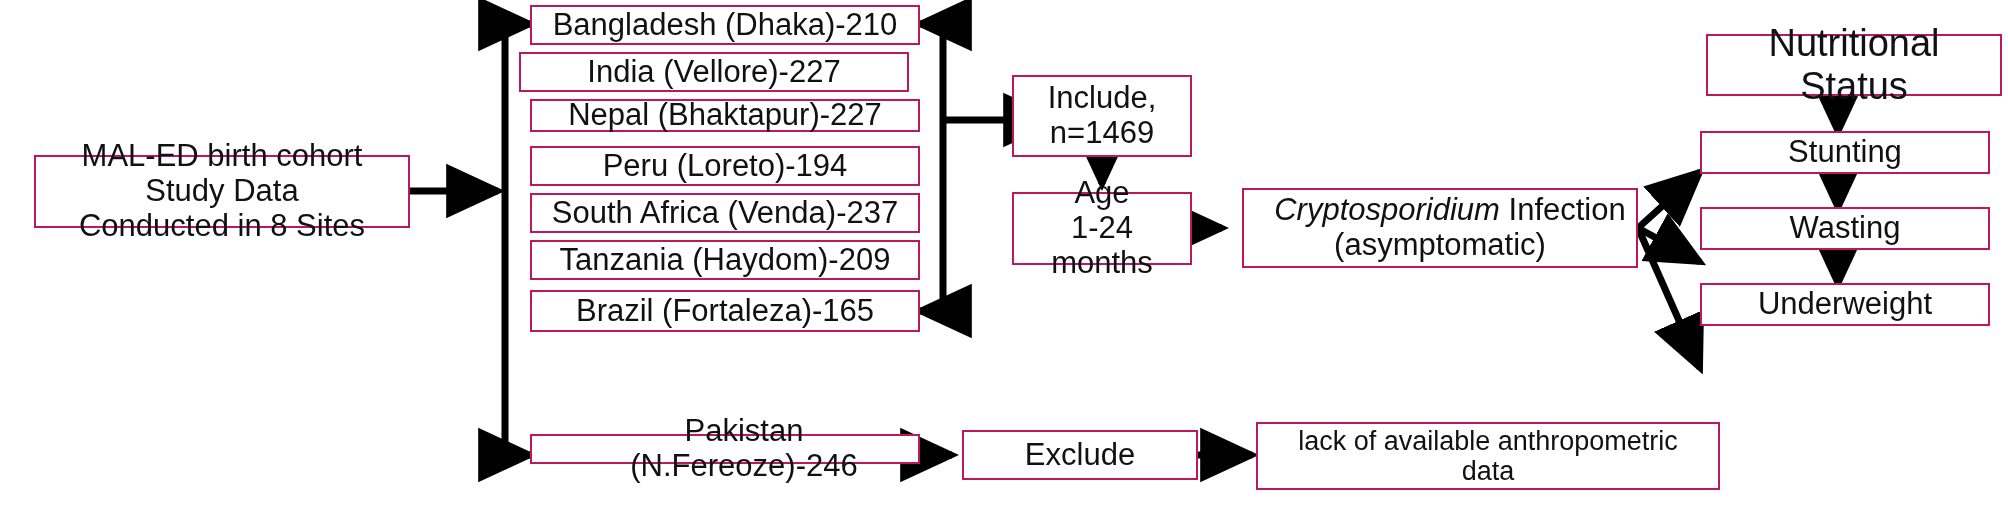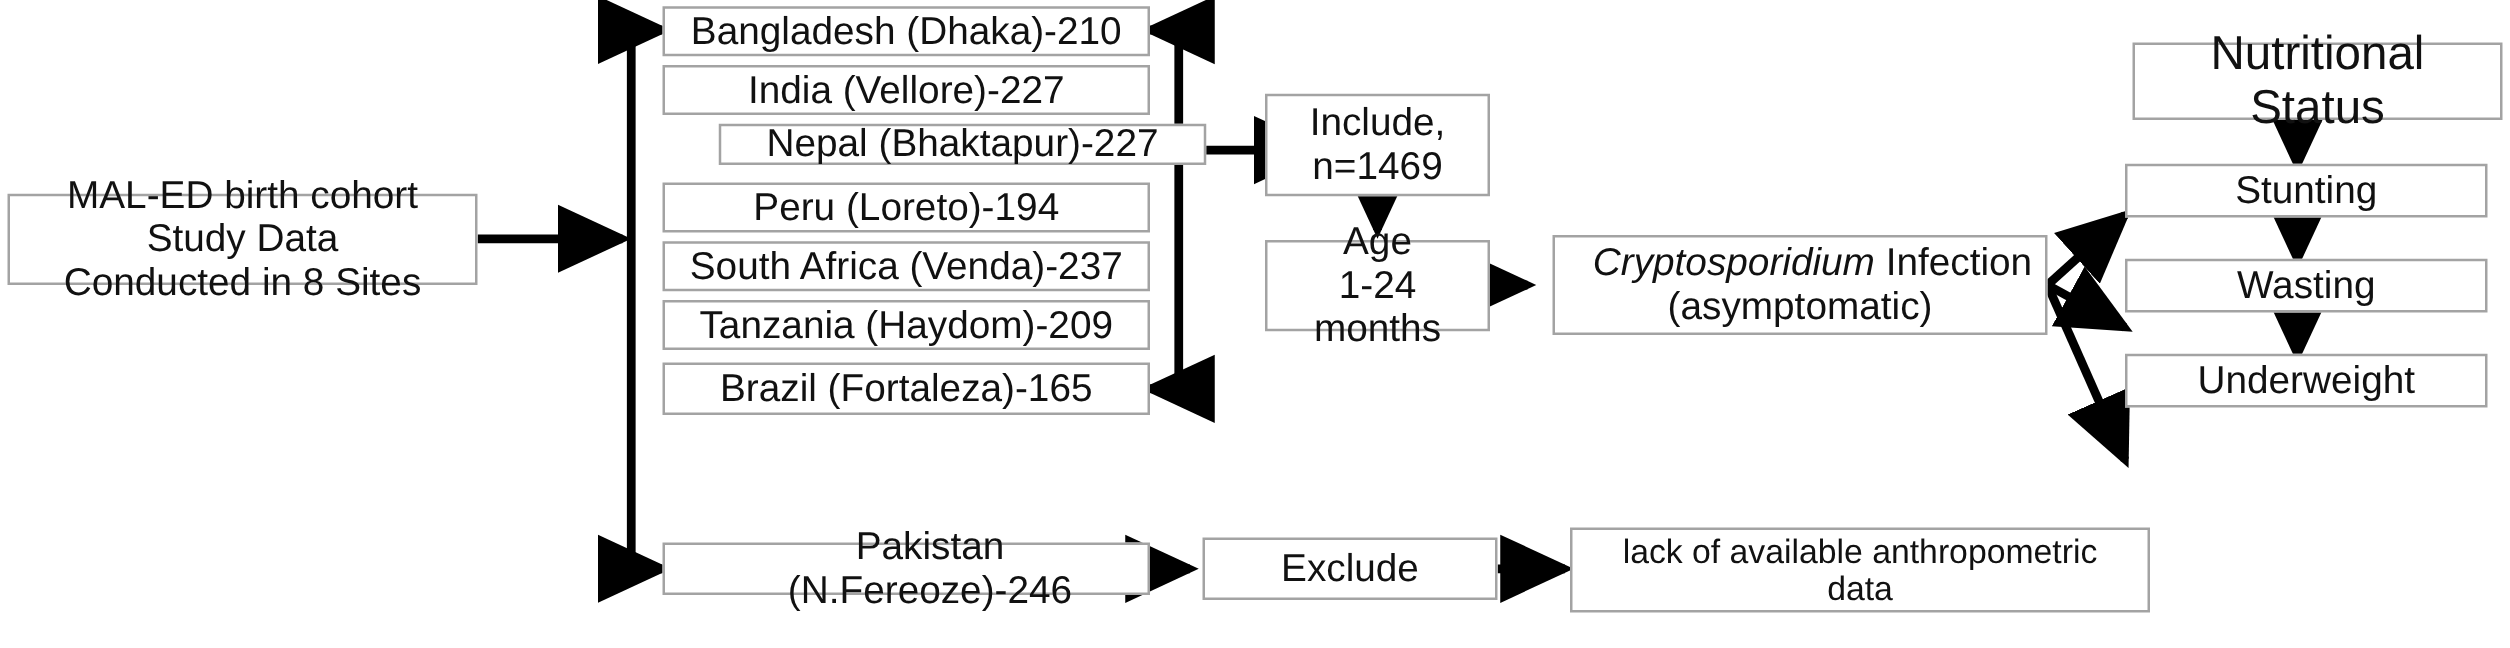--- a/index.html
+++ b/index.html
@@ -22,34 +22,34 @@
     position: absolute;
     left: 0;
     top: 0;
     width: 2008px;
     height: 518px;
     pointer-events: none;
   }
   .node {
     position: absolute;
     box-sizing: border-box;
-    border: 2px solid #a3a3a3;
+    border: 2px solid #be185d;
     background: #ffffff;
     display: flex;
     align-items: center;
     justify-content: center;
     text-align: center;
     line-height: 1.12;
     color: #111111;
     font-weight: 400;
     padding: 0 6px;
   }
   .node .txt { display: block; width: 100%; }
   .fs-site   { font-size: 31px; }
-  .fs-source { font-size: 31px; }
+  .fs-source { font-size: 31px; margin-left: 28px; }
   .fs-mid    { font-size: 31px; }
   .fs-crypto { font-size: 31px; }
   .fs-title  { font-size: 38px; text-align: center; }
   .fs-out    { font-size: 31px; }
   .fs-small  { font-size: 27px; }
   .italic { font-style: italic; margin-left: 20px; }
 </style>
 </head>
 <body>
 
@@ -108,45 +108,45 @@
     <span class="txt">
       <span>MAL-ED birth cohort Study Data</span><br>
       <span>Conducted in 8 Sites</span>
     </span>
   </div>
 
   <div class="node fs-site" style="left:530px; top:5px; width:390px; height:40px;">
     <span class="txt">Bangladesh (Dhaka)-210</span>
   </div>
 
-  <div class="node fs-site" style="left:530px; top:52px; width:390px; height:40px;">
+  <div class="node fs-site" style="left:519px; top:52px; width:390px; height:40px;">
     <span class="txt">India (Vellore)-227</span>
   </div>
 
-  <div class="node fs-site" style="left:530px; top:99px; width:390px; height:33px;margin-left:45px;">
+  <div class="node fs-site" style="left:530px; top:99px; width:390px; height:33px;">
     <span class="txt">Nepal (Bhaktapur)-227</span>
   </div>
 
   <div class="node fs-site" style="left:530px; top:146px; width:390px; height:40px;align-items:center;">
     <span class="txt">Peru (Loreto)-194</span>
   </div>
 
   <div class="node fs-site" style="left:530px; top:193px; width:390px; height:40px;">
     <span class="txt">South Africa (Venda)-237</span>
   </div>
 
   <div class="node fs-site" style="left:530px; top:240px; width:390px; height:40px;">
     <span class="txt">Tanzania (Haydom)-209</span>
   </div>
 
   <div class="node fs-site" style="left:530px; top:290px; width:390px; height:42px;">
     <span class="txt">Brazil (Fortaleza)-165</span>
   </div>
 
-  <div class="node fs-site" style="left:530px; top:434px; width:390px; height:42px;padding-left:44px;">
+  <div class="node fs-site" style="left:530px; top:434px; width:390px; height:30px;padding-left:44px;">
     <span class="txt">Pakistan (N.Fereoze)-246</span>
   </div>
 
   <div class="node fs-mid" style="left:1012px; top:75px; width:180px; height:82px;">
     <span class="txt">
       <span>Include,</span><br>
       <span>n=1469</span>
     </span>
   </div>
 

